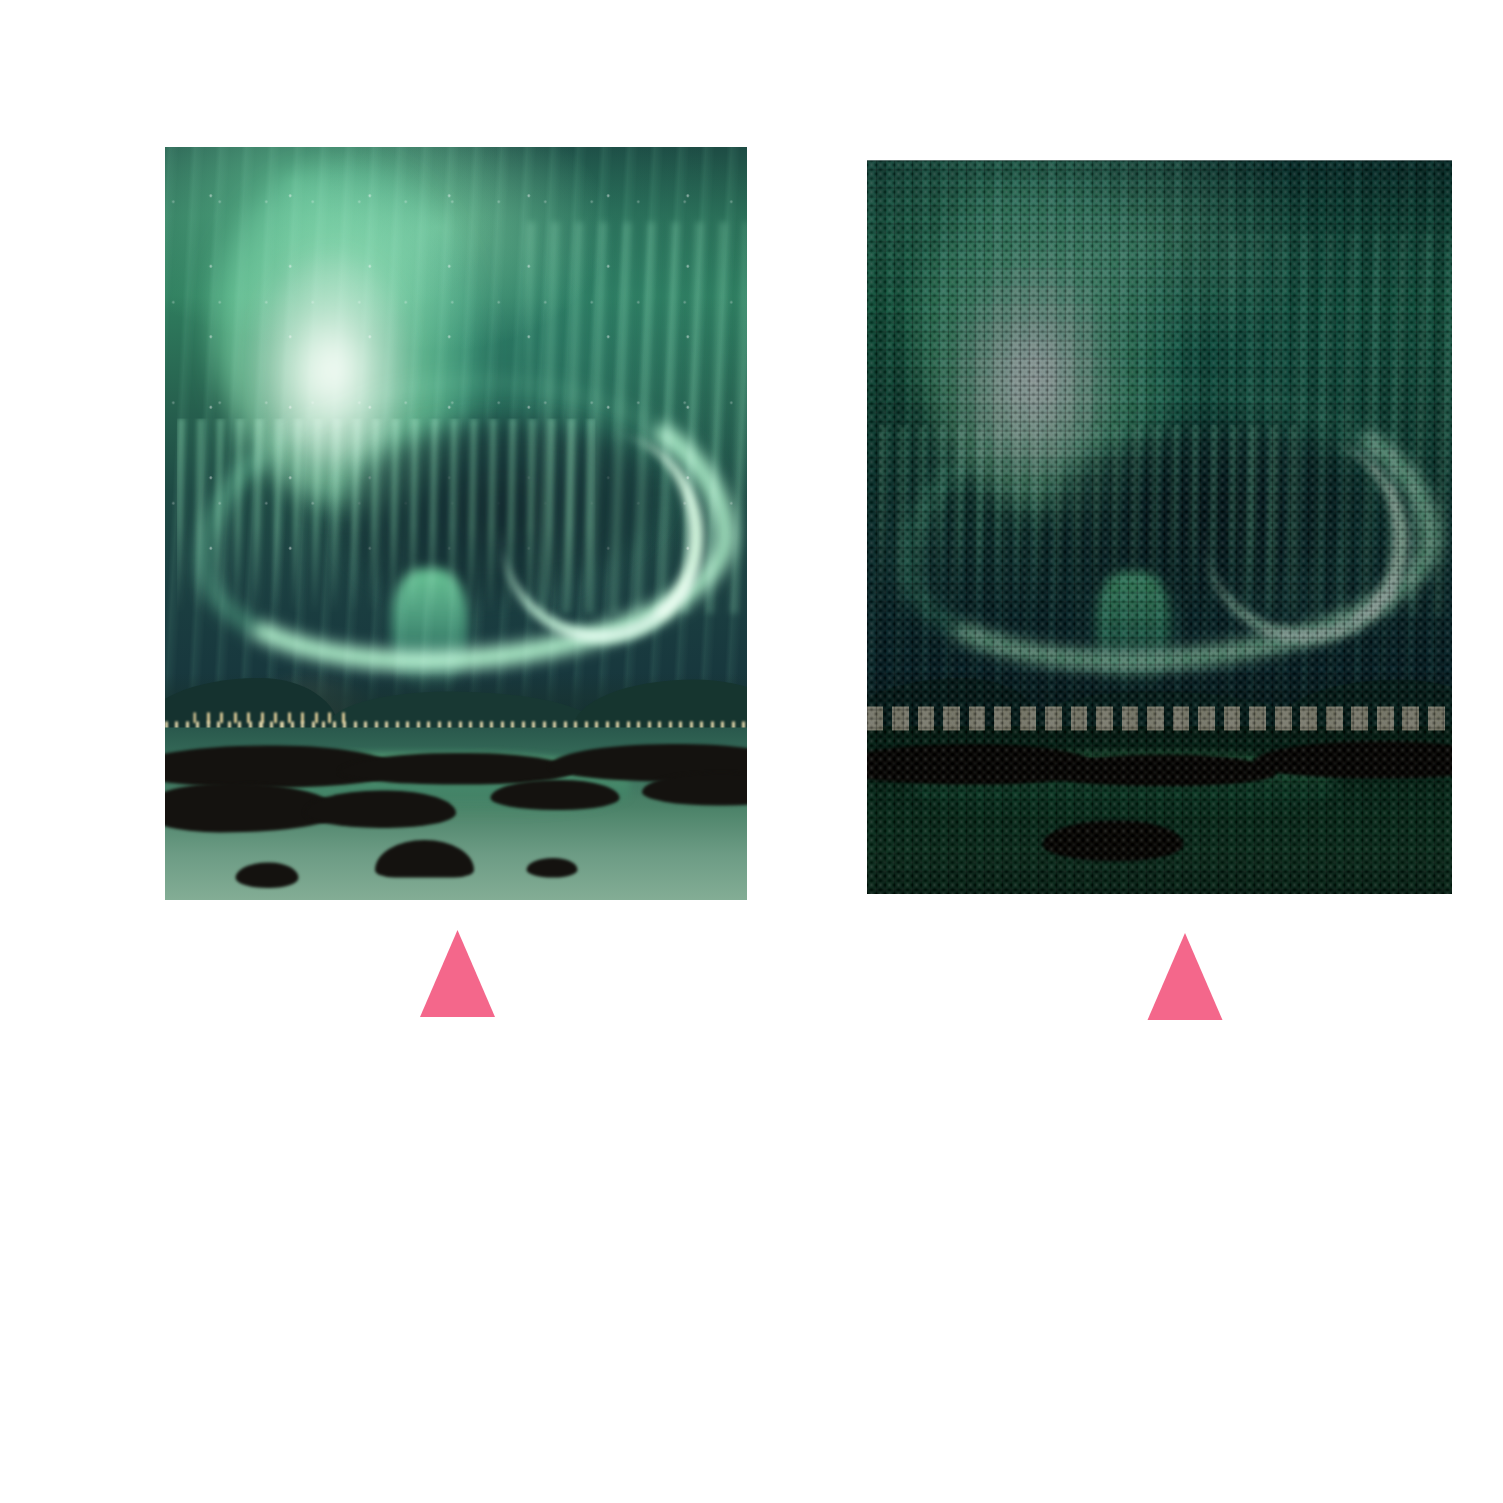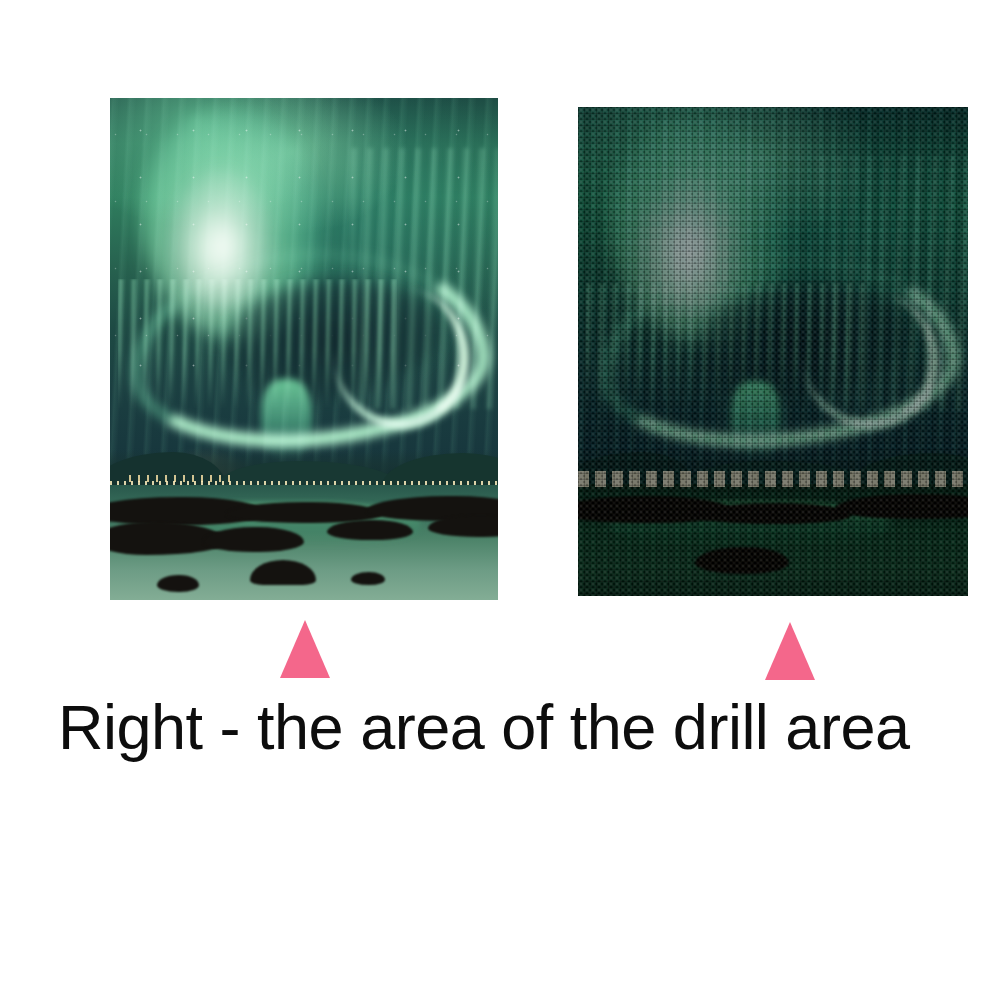--- a/index.html
+++ b/index.html
@@ -419,15 +419,14 @@
       <div class="blue-cast"></div>
       <div class="blocky"></div>
       <div class="pixelate"></div>
       <div class="drill-overlay"></div>
     </div>
   </div>
 
   <div class="marker" id="marker-left" style="border-bottom: 58px solid rgb(244, 103, 139);"></div>
   <div class="marker" id="marker-right" style="border-bottom: 58px solid rgb(244, 103, 139);"></div>
 
-  <div id="caption" style="color: rgb(13, 13, 13);">Right - the area of the drill area</div>
 
 </div>
 
 </body></html>

